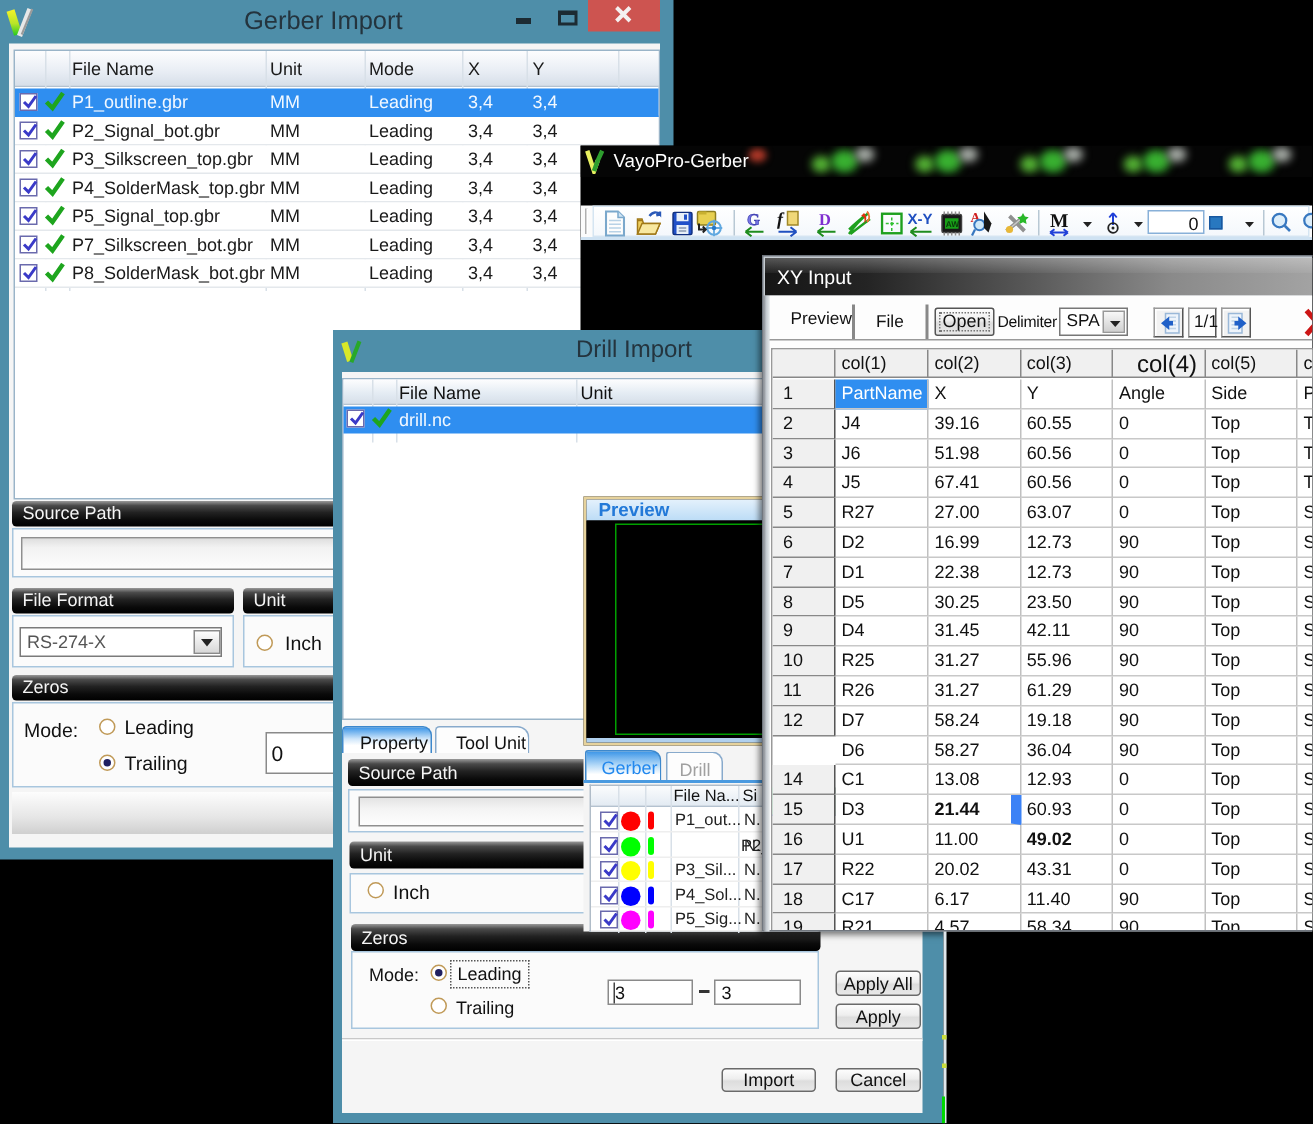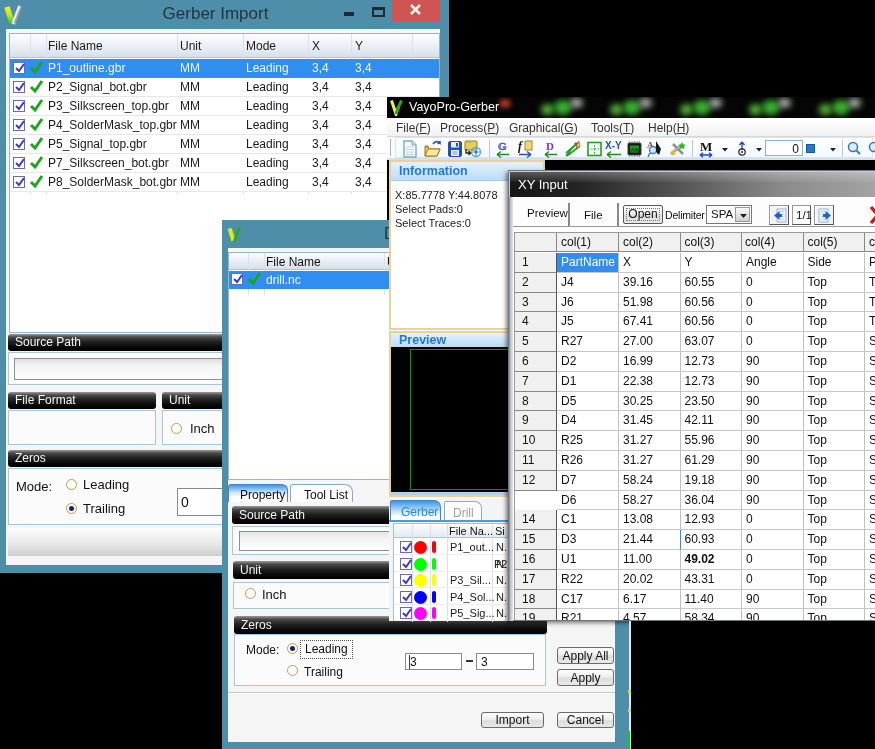--- a/index.html
+++ b/index.html
@@ -178,20 +178,28 @@
       </div>
       </div>
     </div>
 
     <div class="darkbar" style="left:2px;top:305px;width:429px;">Source Path</div>
     <div class="groupbox" style="left:2px;top:323px;width:429px;height:33px;"></div>
     <div class="abs" style="left:8px;top:329px;width:417px;height:22px;border:1px solid #8f8f8f;background:linear-gradient(180deg,#dedede,#f2f2f2 30%,#fdfdfd);"></div>
 
     <div class="darkbar" style="left:2px;top:363px;width:148px;">File Format</div>
     <div class="groupbox" style="left:2px;top:381px;width:148px;height:35px;"></div>
+    <div class="abs" style="left:7px;top:389px;width:135px;height:20px;border:1px solid #7a7a7a;background:#fff;">
+      <div class="abs" style="left:4px;top:2px;color:#555;font-size:12px;">RS-274-X</div>
+      <div class="abs" style="left:115px;top:1px;width:18px;height:16px;border:1px solid #8a8a8a;background:linear-gradient(180deg,#fdfdfd,#d8d8d8);">
+        <svg width="16" height="14">
+              <path d="M4 5 L8 10 L12 5 Z" fill="#222"></path>
+            </svg>
+      </div>
+    </div>
     <div class="darkbar" style="left:156px;top:363px;width:275px;">Unit</div>
     <div class="groupbox" style="left:156px;top:381px;width:275px;height:35px;"></div>
     <div class="radio" style="left:165px;top:394px;"></div>
     <div class="abs" style="left:184px;top:392px;font-size:13px;">Inch</div>
 
     <div class="darkbar" style="left:2px;top:421px;width:429px;">Zeros</div>
     <div class="groupbox" style="left:2px;top:439px;width:429px;height:57px;"></div>
     <div class="abs" style="left:10px;top:450px;font-size:13px;">Mode:</div>
     <div class="radio" style="left:60px;top:450px;"></div>
     <div class="abs" style="left:77px;top:448px;font-size:13px;">Leading</div>
@@ -224,27 +232,20 @@
     <div class="abs" style="left:432px;top:7px;width:13px;height:11px;border-radius:50%;filter:blur(3px);background:#55b535;"></div>
     <div class="abs" style="left:445px;top:3px;width:18px;height:15px;border-radius:50%;filter:blur(3px);background:#38b030;"></div>
     <div class="abs" style="left:461px;top:1px;width:13px;height:10px;border-radius:50%;filter:blur(3px);background:#a8aea8;"></div>
     <svg class="abs" style="left:3px;top:2px;" width="16" height="17" viewBox="0 0 16 17">
       <path d="M1.5 1.5 L6 15 L8.5 8" stroke="#e8f060" stroke-width="3" fill="none"></path>
       <path d="M6 15 L8.5 8 L11.5 1.5" stroke="#2e9e2e" stroke-width="3" fill="none"></path>
     </svg>
     <div class="abs" style="left:22px;top:3px;color:#fff;font-size:12.5px;">VayoPro-Gerber</div>
   </div>
 
-  <div class="abs" style="left:0;top:21px;width:488px;height:19px;background:linear-gradient(180deg,#ffffff,#f2f2f2);border-bottom:1px solid #d8d8d8;color:#333;">
-    <div class="abs" style="left:9px;top:3px;">File(<u>F</u>)</div>
-    <div class="abs" style="left:53px;top:3px;">Process(<u>P</u>)</div>
-    <div class="abs" style="left:122px;top:3px;">Graphical(<u>G</u>)</div>
-    <div class="abs" style="left:204px;top:3px;">Tools(<u>T</u>)</div>
-    <div class="abs" style="left:261px;top:3px;">Help(<u>H</u>)</div>
-  </div>
 
   <div class="abs" style="left:0;top:40px;width:488px;height:23px;background:#fbfbfb;border-bottom:2px solid #cfe2f2;">
     <div class="abs" style="left:3px;top:2px;width:2px;height:17px;background:#b0b0b0;border-right:1px solid #fff;"></div>
     <div class="abs" style="left:8px;top:0;width:478px;height:21px;border:1px solid #d5e5f2;background:linear-gradient(180deg,#ffffff,#f4f8fc);"></div>
     <div id="tbicons">
     <svg class="abs" style="left:16px;top:3px;" width="14" height="18" viewBox="0 0 14 18">
             <path d="M1 1 L9 1 L13 5 L13 17 L1 17 Z" fill="#fdfdfd" stroke="#7aa8cc" stroke-width="1.4"></path>
             <path d="M9 1 L9 5 L13 5" fill="#cfe4f4" stroke="#7aa8cc"></path>
             <path d="M3 7 H11 M3 9.5 H11 M3 12 H11 M3 14.5 H11" stroke="#b8d2e6" stroke-width="1"></path>
           </svg>
@@ -380,21 +381,21 @@
                 <path d="M2 7 L6 11 L13 1" stroke="#1ea51e" stroke-width="3" fill="none"></path>
               </svg></div>
         <div class="abs" style="left:37px;top:2px;color:#f2f8ff;font-size:12px;">drill.nc</div>
       </div>
     </div>
 
     <div class="abs" style="left:0px;top:236px;width:60px;height:18px;background:linear-gradient(180deg,#3d96e8,#cfe6fa 45%,#ffffff 70%);border:1px solid #3d88cc;border-bottom:none;border-radius:3px 6px 0 0;">
       <div class="abs" style="left:11px;top:3px;font-size:12px;color:#111;">Property</div>
     </div>
     <div class="abs" style="left:62px;top:236px;width:63px;height:18px;background:#fdfdfd;border:1px solid #88aacc;border-bottom:none;border-radius:3px 8px 0 0;">
-      <div class="abs" style="left:13px;top:3px;font-size:12px;color:#111;">Tool List</div>
+      <div class="abs" style="left:13px;top:3px;font-size:12px;color:#111;">Tool Unit</div>
     </div>
 
     <div class="darkbar" style="left:4px;top:258px;width:313px;height:18px;line-height:18px;">Source Path</div>
     <div class="groupbox" style="left:4px;top:278px;width:312px;height:29px;"></div>
     <div class="abs" style="left:11px;top:283px;width:300px;height:20px;border:1px solid #8f8f8f;background:linear-gradient(180deg,#e4e4e4,#f4f4f4 40%,#fdfdfd);"></div>
 
     <div class="darkbar" style="left:5px;top:313px;width:313px;height:18px;line-height:18px;">Unit</div>
     <div class="groupbox" style="left:5px;top:334px;width:312px;height:27px;"></div>
     <div class="radio" style="left:17px;top:340px;"></div>
     <div class="abs" style="left:34px;top:339px;font-size:13px;">Inch</div>
@@ -421,28 +422,20 @@
     <div class="abs" style="left:0;top:444px;width:387px;height:1px;background:#c8c8c8;"></div>
     <div class="abs" style="left:0;top:445px;width:387px;height:1px;background:#fff;"></div>
 
     <div class="btn" style="left:253px;top:464px;width:63px;height:16px;line-height:15px;">Import</div>
     <div class="btn" style="left:329px;top:464px;width:57px;height:16px;line-height:15px;">Cancel</div>
   </div>
 </div>
 
 <div id="panels" class="abs" style="left:389px;top:160px;width:156px;height:461px;">
 
-  <div class="abs" style="left:0;top:0;width:156px;height:170px;border:2px solid #e6d29c;background:#fff;">
-    <div class="abs" style="left:0;top:0;width:152px;height:19px;background:linear-gradient(180deg,#e4f1fc,#bcdcf6);border-bottom:1px solid #a8cdef;">
-      <div class="abs" style="left:8px;top:2px;font-size:12.5px;font-weight:bold;color:#2279d8;">Information</div>
-    </div>
-    <div class="abs" style="left:4px;top:27px;font-size:11px;color:#222;">X:85.7778 Y:44.8078</div>
-    <div class="abs" style="left:4px;top:41px;font-size:11px;color:#222;">Select Pads:0</div>
-    <div class="abs" style="left:4px;top:55px;font-size:11px;color:#222;">Select Traces:0</div>
-  </div>
 
   <div class="abs" style="left:0;top:171px;width:156px;height:166px;border:2px solid #e6d29c;background:#000;">
     <div class="abs" style="left:0;top:0;width:152px;height:14px;background:linear-gradient(180deg,#e4f1fc,#bcdcf6);">
       <div class="abs" style="left:8px;top:0px;font-size:12.5px;font-weight:bold;color:#2279d8;">Preview</div>
     </div>
     <div class="abs" style="left:0;top:14px;width:152px;height:145px;background:#000;overflow:hidden;">
       <div class="abs" style="left:19px;top:2px;width:150px;height:141px;border:1.5px solid #00a000;"></div>
     </div>
     <div class="abs" style="left:0;top:159px;width:152px;height:3px;background:#b0d0ee;"></div>
   </div>
@@ -575,21 +568,21 @@
       <div id="xyrows">
       <div class="abs" style="left:0;top:0;width:370px;height:19px;background:#f0f0f0;border-bottom:1px solid #888;"></div>
       <div class="abs" style="left:0px;top:0;width:42px;height:19px;border-right:1px solid #888;"></div>
       <div class="abs" style="left:42px;top:0;width:62px;height:19px;border-right:1px solid #888;"></div>
       <div class="abs" style="left:46px;top:2px;font-size:12px;">col(1)</div>
       <div class="abs" style="left:104px;top:0;width:61.5px;height:19px;border-right:1px solid #888;"></div>
       <div class="abs" style="left:108px;top:2px;font-size:12px;">col(2)</div>
       <div class="abs" style="left:165.5px;top:0;width:61.5px;height:19px;border-right:1px solid #888;"></div>
       <div class="abs" style="left:169.5px;top:2px;font-size:12px;">col(3)</div>
       <div class="abs" style="left:227px;top:0;width:61.5px;height:19px;border-right:1px solid #888;"></div>
-      <div class="abs" style="left:230px;top:2px;font-size:12px;">col(4)</div>
+      <div class="abs" style="left:243px;top:2px;font-size:16px;">col(4)</div>
       <div class="abs" style="left:288.5px;top:0;width:61.5px;height:19px;border-right:1px solid #888;"></div>
       <div class="abs" style="left:292.5px;top:2px;font-size:12px;">col(5)</div>
       <div class="abs" style="left:350px;top:0;width:60px;height:19px;border-right:1px solid #888;"></div>
       <div class="abs" style="left:354px;top:2px;font-size:12px;">co</div>
       <div class="abs" style="left:0;top:20px;width:370px;height:19.8px;">
               <div class="abs" style="left:0;top:0;width:42px;height:19.8px;background:#f0f0f0;border-right:1px solid #555;border-bottom:1px solid #888;">
                 <div class="abs" style="left:7px;top:2px;font-size:12px;">1</div>
               </div>
               <div class="abs" style="left:42px;top:0;width:62px;height:19.8px;background:#2f8ef0;border-right:1px solid #c0c0c0;border-bottom:1px solid #c8c8c8;">
                 <div class="abs" style="left:4px;top:2px;font-size:12px;color:#fff;">PartName</div>
@@ -909,21 +902,21 @@
                 <div class="abs" style="left:4px;top:2px;font-size:12px;color:#111;">SM</div>
               </div>
             </div>
       <div class="abs" style="left:0;top:297.20000000000005px;width:370px;height:19.8px;">
               <div class="abs" style="left:0;top:0;width:42px;height:19.8px;background:#f0f0f0;border-right:1px solid #555;border-bottom:1px solid #888;">
                 <div class="abs" style="left:7px;top:2px;font-size:12px;">15</div>
               </div>
               <div class="abs" style="left:42px;top:0;width:62px;height:19.8px;border-right:1px solid #c0c0c0;border-bottom:1px solid #c8c8c8;">
                 <div class="abs" style="left:4px;top:2px;font-size:12px;color:#111;">D3</div>
               </div>
-              <div class="abs" style="left:104px;top:0;width:61.5px;height:19.8px;border-right:1px solid #3b82f6;border-bottom:1px solid #c8c8c8;">
+              <div class="abs" style="left:104px;top:0;width:61.5px;height:19.8px;border-right:7px solid #3b82f6;border-bottom:1px solid #c8c8c8;font-weight:bold;">
                 <div class="abs" style="left:4px;top:2px;font-size:12px;color:#111;">21.44</div>
               </div>
               <div class="abs" style="left:165.5px;top:0;width:61.5px;height:19.8px;border-right:1px solid #c0c0c0;border-bottom:1px solid #c8c8c8;">
                 <div class="abs" style="left:4px;top:2px;font-size:12px;color:#111;">60.93</div>
               </div>
               <div class="abs" style="left:227px;top:0;width:61.5px;height:19.8px;border-right:1px solid #c0c0c0;border-bottom:1px solid #c8c8c8;">
                 <div class="abs" style="left:4px;top:2px;font-size:12px;color:#111;">0</div>
               </div>
               <div class="abs" style="left:288.5px;top:0;width:61.5px;height:19.8px;border-right:1px solid #c0c0c0;border-bottom:1px solid #c8c8c8;">
                 <div class="abs" style="left:4px;top:2px;font-size:12px;color:#111;">Top</div>

